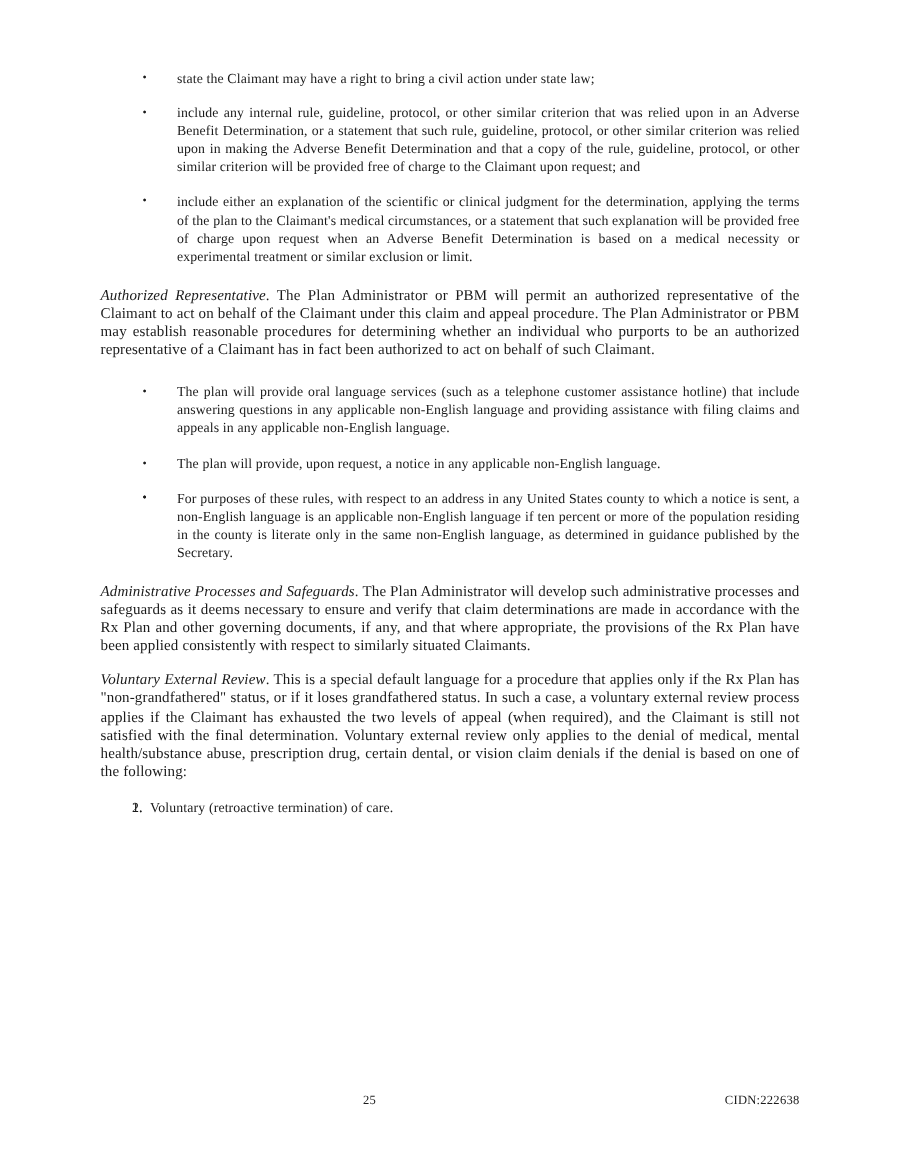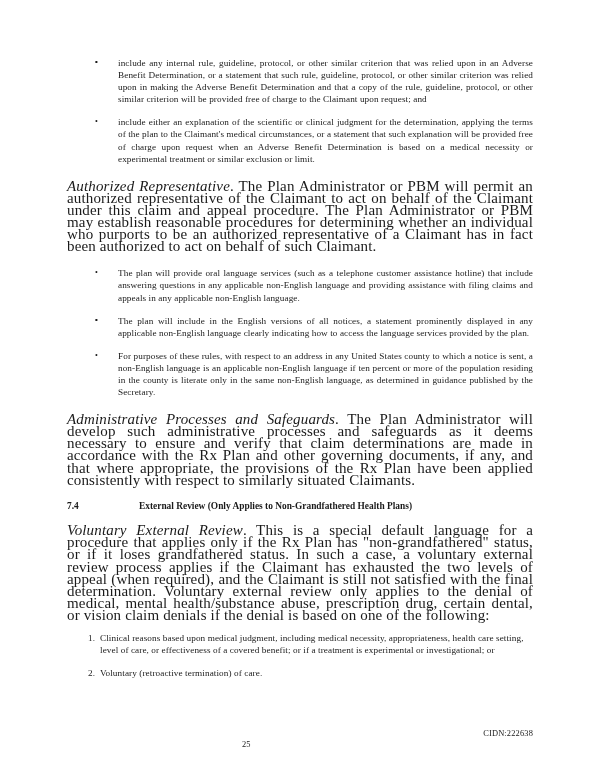--- a/index.html
+++ b/index.html
@@ -23,21 +23,21 @@
     padding: 0;
   }
   .content {
     position: absolute;
     left: 67px;
     top: 46px;
     width: 466px;
   }
   p.body-para {
     margin: 0 0 11px 0;
-    font-size: 15px;
+    font-size: 10px;
     line-height: 12.1px;
     text-align: justify;
     text-justify: inter-word;
     letter-spacing: 0.01em;
   }
   p.body-para:last-child { margin-bottom: 0; }
   .lead-italic {
     font-style: italic;
   }
   ul.bullets, ol.numbers {
@@ -101,41 +101,42 @@
     position: absolute;
     left: 67px;
     top: 728px;
     width: 466px;
     font-size: 8.4px;
     line-height: 11px;
   }
   .footer .page-number {
     position: absolute;
     left: 175px;
-    top: 11px;
+    top: 0;
     letter-spacing: 0.02em;
   }
   .footer .doc-code {
     position: absolute;
     right: 0;
     top: 0;
     letter-spacing: 0.02em;
     margin-left: 40px;
   }
 </style>
 </head>
 <body>
 
 <div class="page">
 
   <div class="content">
 
     <ul class="bullets">
       <li>
         <span class="bullet-mark">•</span>
+        <span>state the Claimant may have a right to bring a civil action under state law;</span>
       </li>
       <li>
         <span class="bullet-mark">•</span>
         <span>include any internal rule, guideline, protocol, or other similar criterion that was relied upon in an Adverse Benefit Determination, or a statement that such rule, guideline, protocol, or other similar criterion was relied upon in making the Adverse Benefit Determination and that a copy of the rule, guideline, protocol, or other similar criterion will be provided free of charge to the Claimant upon request; and</span>
       </li>
       <li>
         <span class="bullet-mark">•</span>
         <span>include either an explanation of the scientific or clinical judgment for the determination, applying the terms of the plan to the Claimant's medical circumstances, or a statement that such explanation will be provided free of charge upon request when an Adverse Benefit Determination is based on a medical necessity or experimental treatment or similar exclusion or limit.</span>
       </li>
     </ul>
@@ -149,50 +150,45 @@
     <div class="gap-sm"></div>
 
 
     <ul class="bullets">
       <li>
         <span class="bullet-mark">•</span>
         <span>The plan will provide oral language services (such as a telephone customer assistance hotline) that include answering questions in any applicable non-English language and providing assistance with filing claims and appeals in any applicable non-English language.</span>
       </li>
       <li>
         <span class="bullet-mark">•</span>
-      </li>
-      <li>
-        <span class="bullet-mark">•</span>
-        <span>The plan will include in the English versions of all notices, a statement prominently displayed in any applicable non-English language clearly indicating how to access the language services provided by the plan.</span>
+        <span>The plan will provide, upon request, a notice in any applicable non-English language.</span>
+      </li>
+      <li>
+        <span class="bullet-mark">•</span>
       </li>
       <li>
         <span class="bullet-mark">•</span>
         <span>For purposes of these rules, with respect to an address in any United States county to which a notice is sent, a non-English language is an applicable non-English language if ten percent or more of the population residing in the county is literate only in the same non-English language, as determined in guidance published by the Secretary.</span>
       </li>
     </ul>
 
     <div class="gap-sm"></div>
 
     <p class="body-para">
       <span class="lead-italic">Administrative Processes and Safeguards</span><span>. The Plan Administrator will develop such administrative processes and safeguards as it deems necessary to ensure and verify that claim determinations are made in accordance with the Rx Plan and other governing documents, if any, and that where appropriate, the provisions of the Rx Plan have been applied consistently with respect to similarly situated Claimants.</span>
     </p>
 
-    <div class="section-heading">
-      <span class="sec-num">7.4</span>
-      <span class="sec-title">External Review (Only Applies to Non-Grandfathered Health Plans)</span>
-    </div>
 
     <p class="body-para">
       <span class="lead-italic">Voluntary External Review</span><span>. This is a special default language for a procedure that applies only if the Rx Plan has "non-grandfathered" status, or if it loses grandfathered status. In such a case, a voluntary external review process applies if the Claimant has exhausted the two levels of appeal (when required), and the Claimant is still not satisfied with the final determination. Voluntary external review only applies to the denial of medical, mental health/substance abuse, prescription drug, certain dental, or vision claim denials if the denial is based on one of the following:</span>
     </p>
 
     <ol class="numbers">
       <li>
         <span class="num-mark">1.</span>
-        <span>Clinical reasons based upon medical judgment, including medical necessity, appropriateness, health care setting, level of care, or effectiveness of a covered benefit; or if a treatment is experimental or investigational; or</span>
       </li>
       <li>
         <span class="num-mark">2.</span>
         <span>Voluntary (retroactive termination) of care.</span>
       </li>
     </ol>
 
   </div>
 
   <div class="footer">

